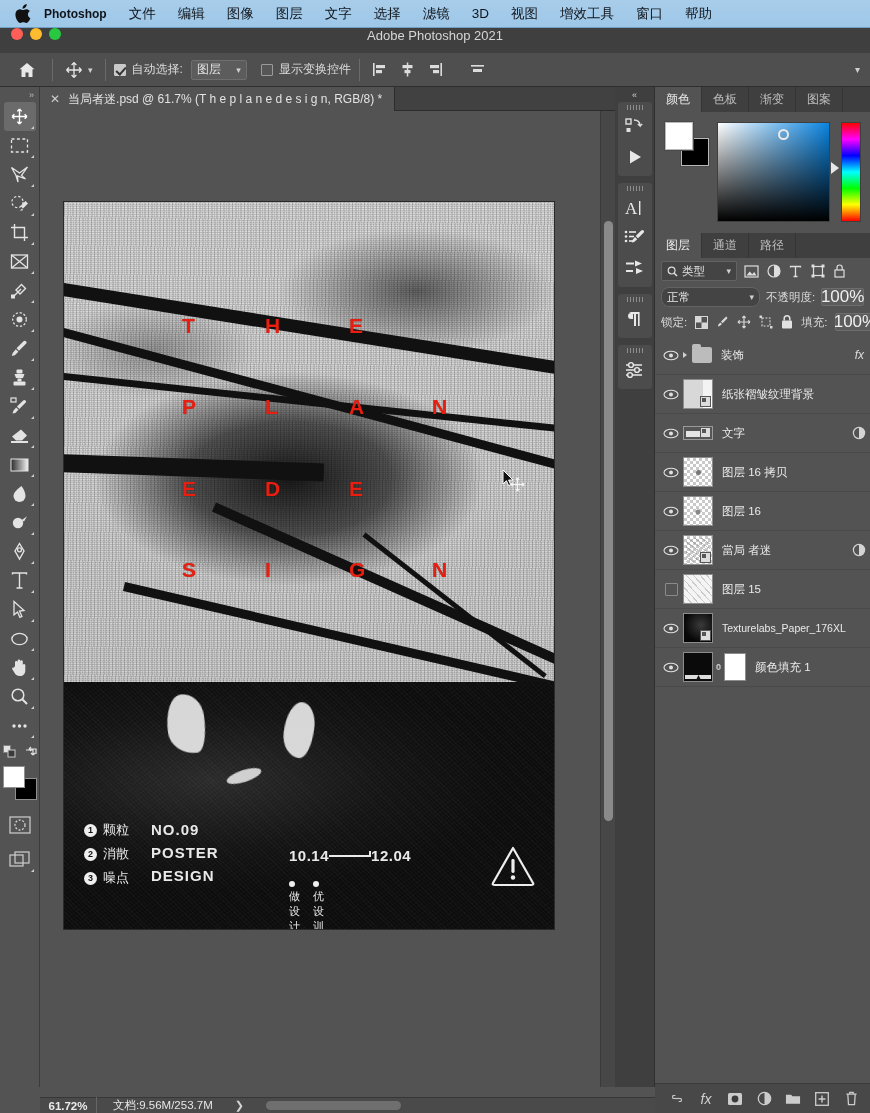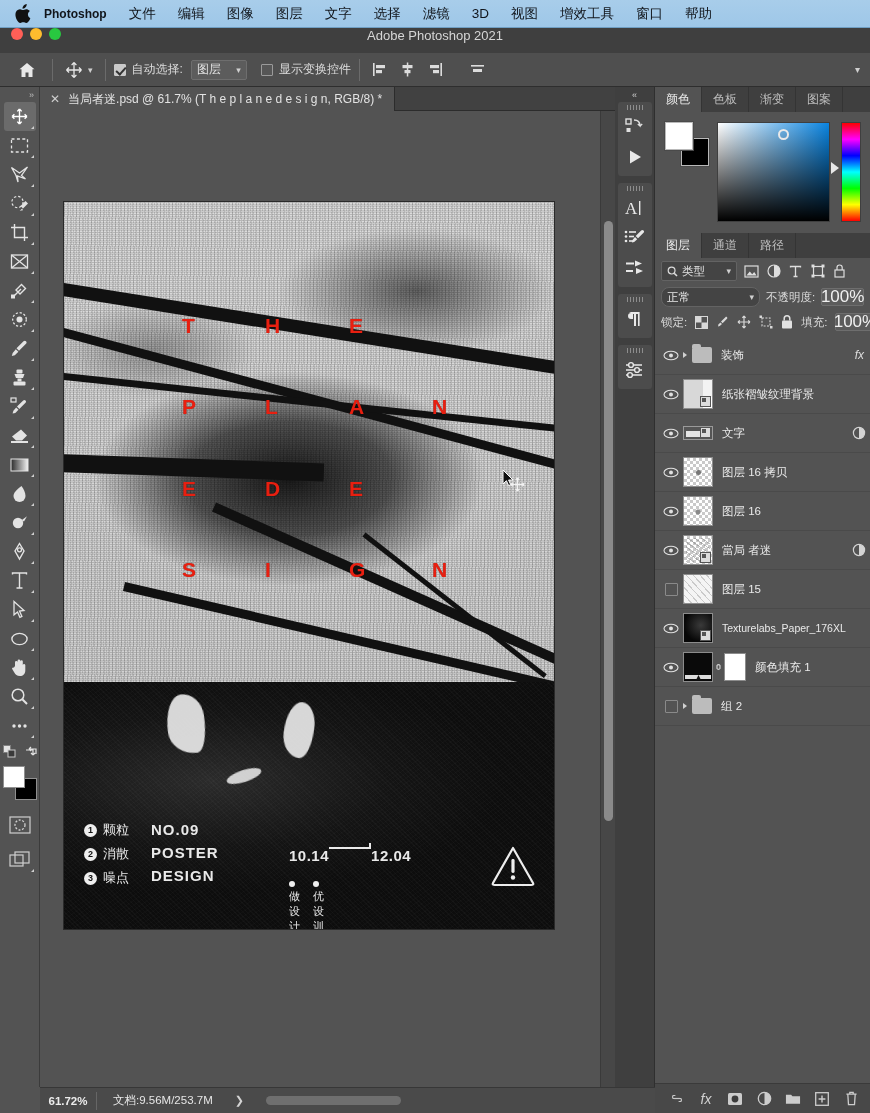--- a/index.html
+++ b/index.html
@@ -176,21 +176,21 @@
     display:flex; gap:0; align-items:flex-start;
   }
   .f-col1{ display:flex; flex-direction:column; gap:6px; font-size:13px; }
   .f-row{ display:flex; align-items:center; gap:6px; }
   .numcircle{
     width:13px; height:13px; border-radius:50%; background:#eee; color:#111;
     font-size:9px; font-weight:bold; display:flex; align-items:center; justify-content:center;
   }
   .f-col2{ margin-left:22px; display:flex; flex-direction:column; gap:6px;
     font-size:15px; font-weight:bold; letter-spacing:1px; }
-  .f-date{ position:absolute; left:205px; top:26px; display:flex; 
+  .f-date{ position:absolute; left:205px; top:26px; display:flex; align-items:center; 
     font-size:15px; font-weight:bold; letter-spacing:.5px; }
   .dateline{ width:42px; height:2px; background:#eaeaea; position:relative; }
   .dateline:after{ content:""; position:absolute; right:0; top:-4px; width:2px; height:5px; background:#eaeaea; }
   .f-tags{ position:absolute; left:205px; top:56px; display:flex; gap:13px; font-size:11px; }
   .tagdot{ width:6px; height:6px; border-radius:50%; background:#eee; display:inline-block; margin-right:3px; }
   .warn-tri{ position:absolute; right:18px; bottom:42px; width:46px; height:42px; }
 
   .cursor-arrow{ position:absolute; left:462px; top:358px; }
   .move-cursor{ position:absolute; left:470px; top:366px; }
 
@@ -303,21 +303,21 @@
   .smartbadge:after{ content:""; position:absolute; left:1px; top:1px; width:4px; height:4px; background:#555; }
   .panelfooter{
     position:absolute; left:0; right:0; bottom:0; height:30px; background:#484848;
     border-top:1px solid #3a3a3a; display:flex; align-items:center; justify-content:flex-end; gap:13px;
     padding-right:11px;
   }
   .pfic{ width:16px; height:16px; display:flex; align-items:center; justify-content:center; color:#cfcfcf; font-size:13px; }
 
   
   .statusbar{
-    position:absolute; left:0; bottom:0; width:655px; height:26px; background:#4a4a4a;
+    position:absolute; left:0; bottom:0; width:655px; height:16px; background:#4a4a4a;
     border-top:1px solid #373737; display:flex; align-items:center;
   }
   .sb-zoom{ width:56px; text-align:center; font-size:11.5px; color:#ececec; font-weight:bold; }
   .sb-sep{ width:1px; height:18px; background:#666; }
   .sb-doc{ font-size:11.5px; color:#e6e6e6; padding-left:16px; }
   .sb-chev{ font-size:11px; color:#d4d4d4; padding-left:22px; }
   .sb-bar{ margin-left:22px; width:135px; height:9px; background:#6f6f6f; border-radius:5px; }
   .statusleft{ position:absolute; left:0; bottom:0; width:40px; height:26px; background:#535353; }
 </style>
 </head>
@@ -1030,28 +1030,20 @@
           </span>
           <span style="width:11px;display:flex;justify-content:center">
             <svg width="9" height="12" viewBox="0 0 9 12">
                 <path fill="none" stroke="#cfcfcf" stroke-width="1.2" d="M3 4.5a1.8 1.8 0 013 0v3a1.8 1.8 0 01-3 0z"></path>
               </svg>
           </span>
           <span class="thumb" style="background:#fff;width:22px;height:28px"></span>
           <span class="lname">颜色填充 1</span>
         </div>
 
-        <div class="layerrow">
-          <span class="eyecell">
-            <i class="eyebox"></i>
-          </span>
-          <span class="arrow-r"></span>
-          <span class="folder-ic"></span>
-          <span class="lname">组 2</span>
-        </div>
       </div>
 
       <div class="panelfooter">
         <span class="pfic">
           <svg width="17" height="11" viewBox="0 0 17 11">
               <path fill="none" stroke="#c8c8c8" stroke-width="1.3" d="M7 5.5H4.3a2.8 2.8 0 010-3.2h2.5M10 5.5h2.7a2.8 2.8 0 010 3.2h-2.5"></path>
               <path stroke="#c8c8c8" stroke-width="1.3" d="M5.5 5.5h6"></path>
             </svg>
         </span>
         <span class="pfic" style="font-style:italic;font-size:14px">fx</span>

